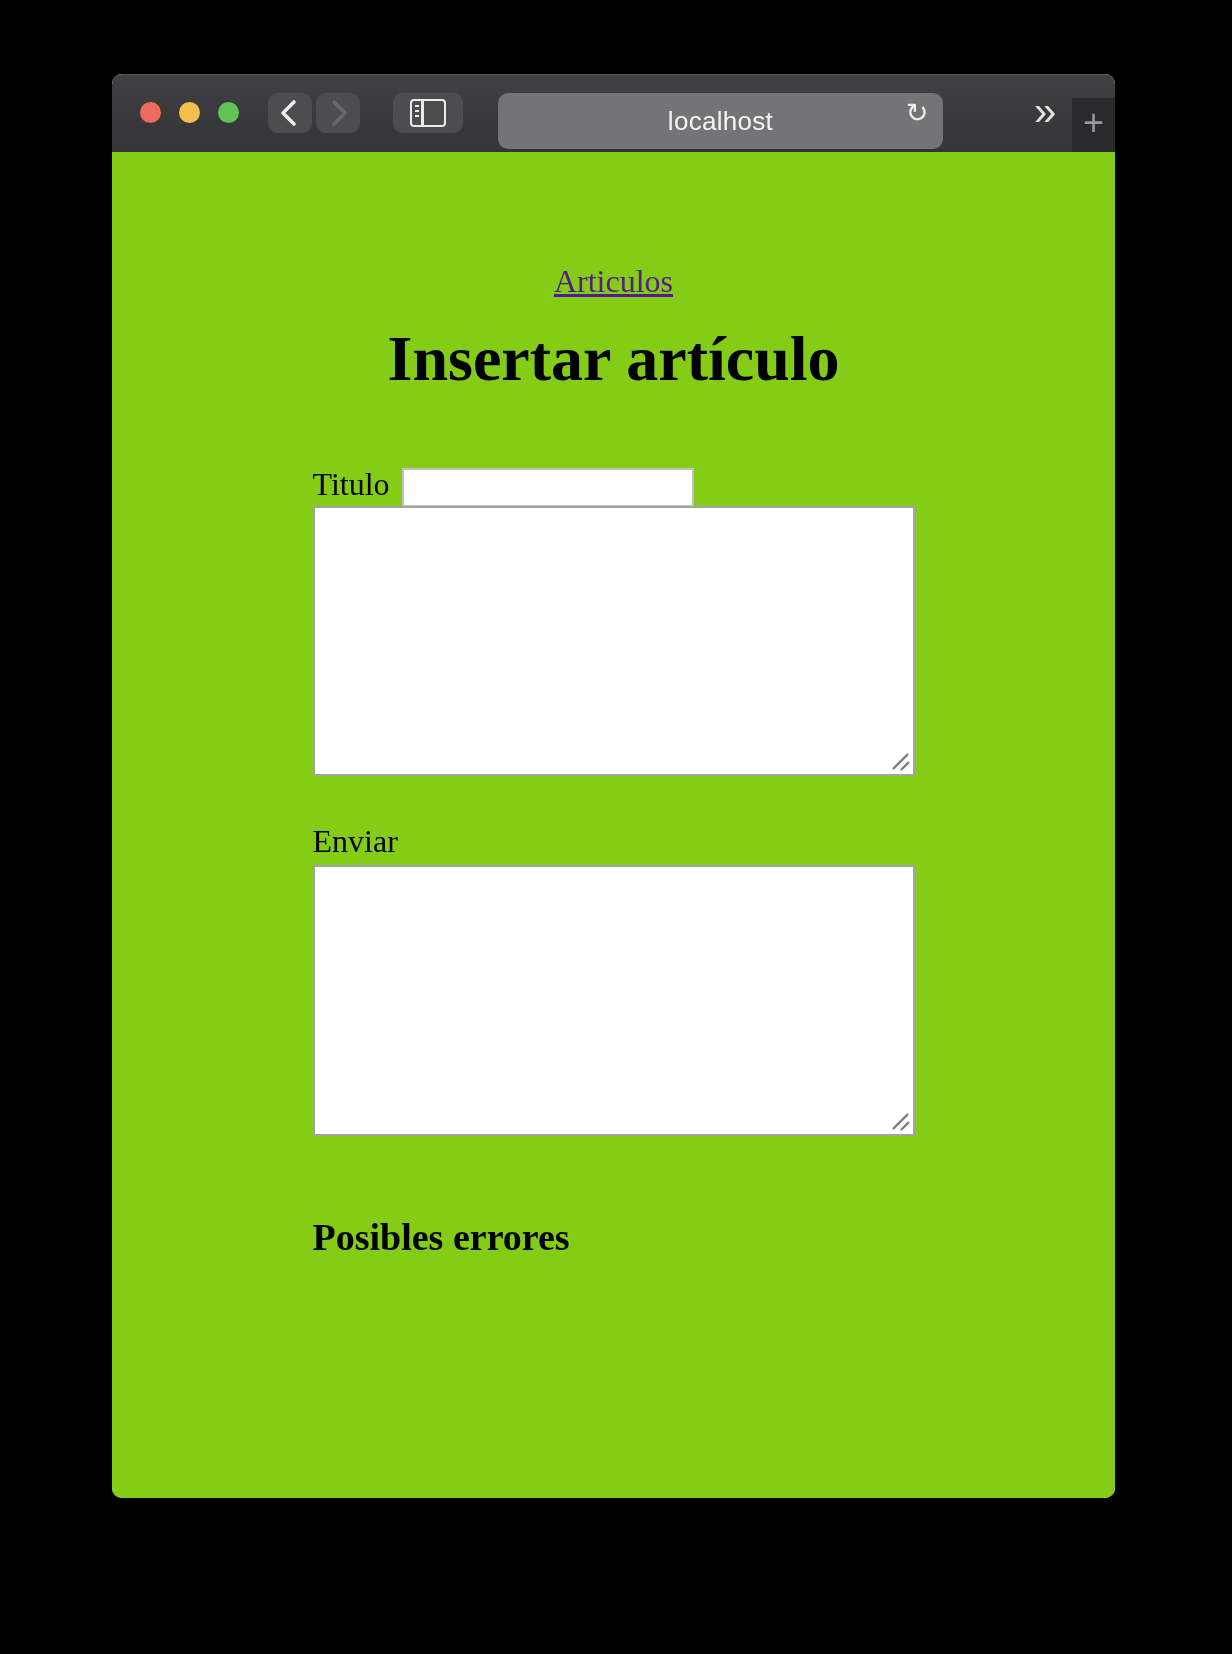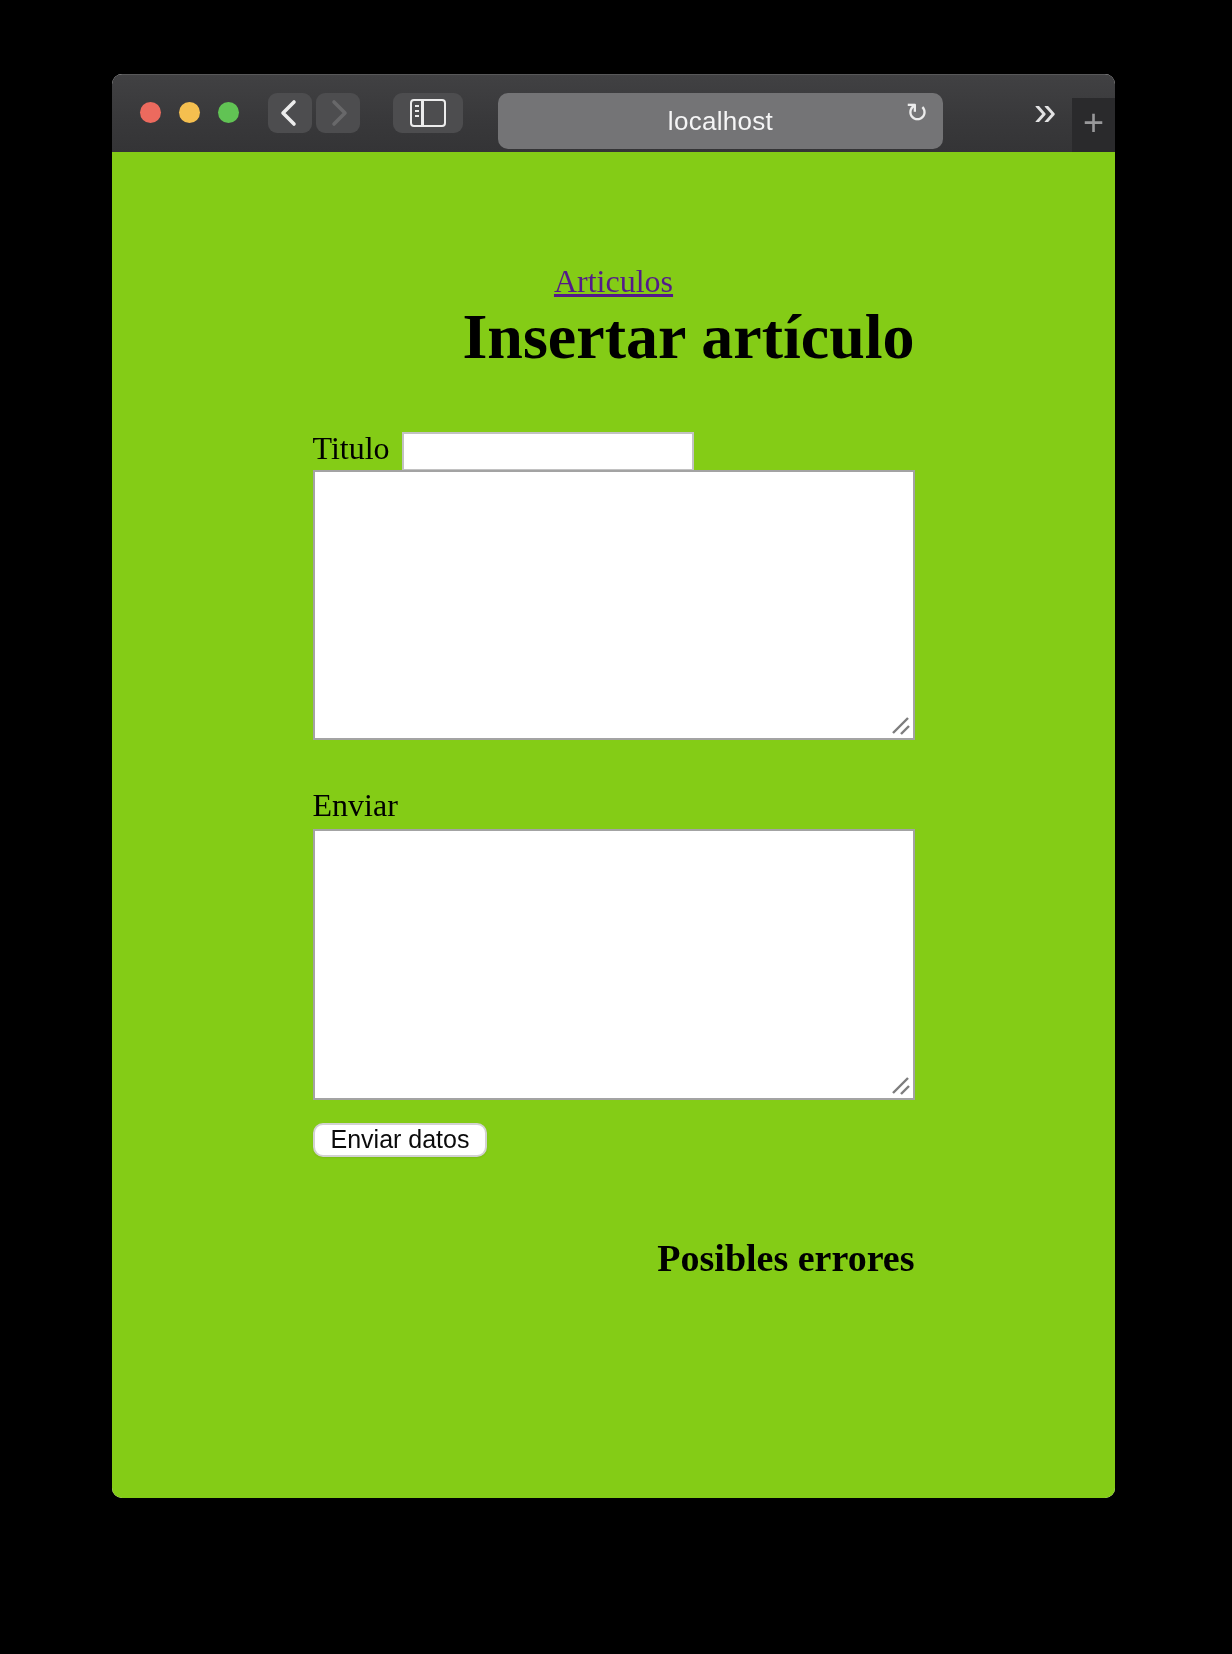--- a/index.html
+++ b/index.html
@@ -52,24 +52,24 @@
   .newtab-region .plus { color:#98989a; font-size:36px; font-weight:300; line-height:36px;
                          margin-top:-4px; }
 
   
   .content { height:1504px; background:#84cc16; color:#000; }
   .container { width:602px; margin:0 auto; padding-top:110px; font-size:32px; }
 
   .nav-row { text-align:center; line-height:38px; }
   .nav-row a { color:#551A8B; text-decoration:underline; }
 
-  h1.page-title { font-size:64px; line-height:74px; font-weight:bold;
-                  text-align:right; }
+  h1.page-title { margin-top:22px; font-size:64px; line-height:74px; font-weight:bold;
+                  text-align:center; }
 
-  .titulo-row { margin-top:54px; height:40px; line-height:40px; }
+  .titulo-row { margin-top:68px; height:40px; line-height:40px; }
   .titulo-row input { width:292px; height:39px; border:2px solid #c2c2c2; background:#fff;
                       margin-left:4px; vertical-align:middle; font-size:28px;
                       font-family:"Liberation Serif","DejaVu Serif",serif; padding:0 6px; }
 
   .field-label { margin-top:45px; line-height:38px; }
   .label-cuerpo { margin-top:46px; }
 
   .ta-wrap { position:relative; margin-top:2px; width:602px; }
   .ta-wrap.second { margin-top:5px; }
   textarea { display:block; width:602px; height:270px; border:2px solid #a3a3a3;
@@ -78,21 +78,21 @@
   .ta-wrap.second textarea { height:271px; }
   .grip { position:absolute; right:4px; bottom:4px; width:22px; height:22px; }
 
   .submit-row { margin-top:19px; }
   .submit-btn { height:34px; padding:0 16px; border:2px solid #d2d2d2; border-radius:10px;
                 background:#fff; color:#0a0a0a; font-size:25px;
                 font-family:"Liberation Sans","DejaVu Sans",sans-serif;
                 box-shadow:0 1px 2px rgba(0,0,0,0.08); }
 
   h3.errors-heading { margin-top:79px; font-size:38px; line-height:44px; font-weight:bold;
-                      text-align:right; }
+                      text-align:left; }
 </style>
 </head>
 <body>
 
 <div class="window">
 
   <div class="titlebar">
     <div class="lights">
       <div class="light red"></div>
       <div class="light yellow"></div>
@@ -150,21 +150,18 @@
 
       <div class="field-label label-cuerpo">Enviar</div>
       <div class="ta-wrap second">
         <textarea style=""></textarea>
         <svg class="grip" viewBox="0 0 22 22">
           <line x1="4" y1="19" x2="19" y2="4" stroke="#7d7d7d" stroke-width="2.4"></line>
           <line x1="12" y1="20" x2="20" y2="12" stroke="#7d7d7d" stroke-width="2.4"></line>
         </svg>
       </div>
 
-      <div class="submit-row">
-        <button class="submit-btn">Enviar datos</button>
-      </div>
 
       <h3 class="errors-heading">Posibles errores</h3>
 
     </div>
   </div>
 </div>
 
 </body></html>

